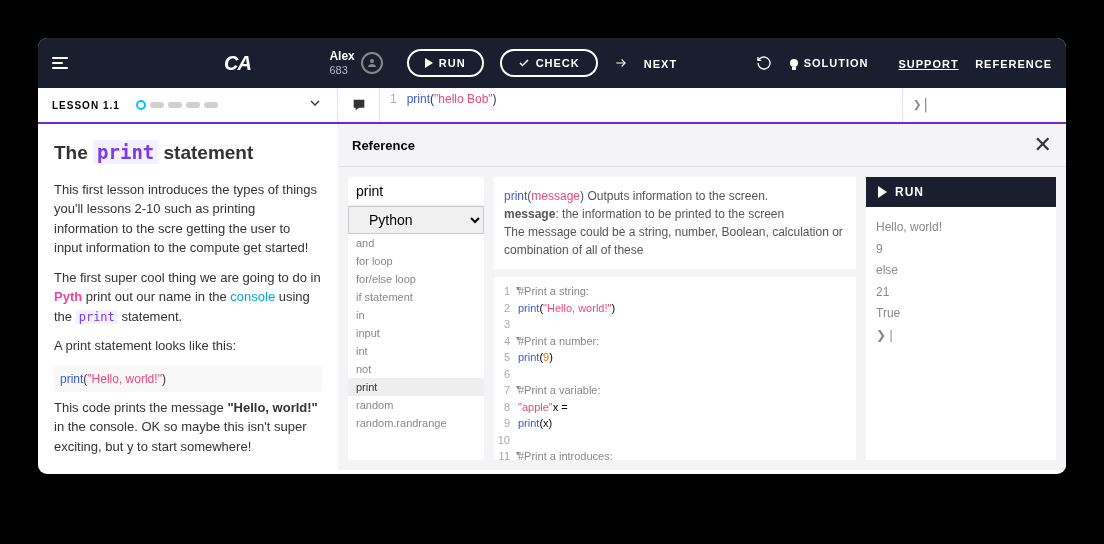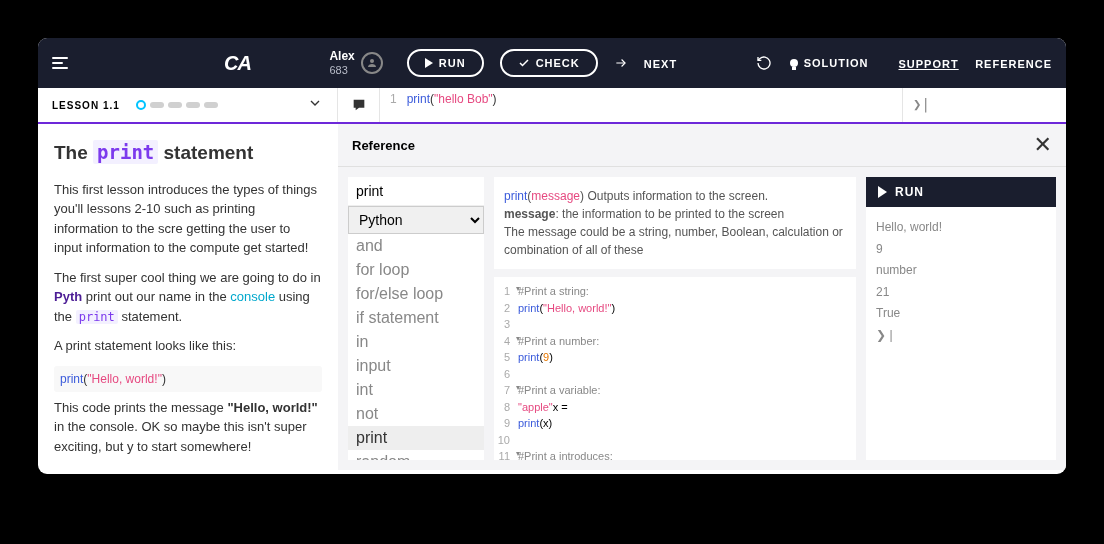--- a/index.html
+++ b/index.html
@@ -42,34 +42,34 @@
 .line-num{color:#aaa;margin-right:10px}
 .kw-print{color:#3b5bdb}
 .paren{color:#333}
 .str{color:#e64980}
 .output-top{width:164px;border-left:1px solid #e5e5e5;padding:8px 10px;font-family:monospace;font-size:14px;color:#888}
 .content{display:flex;height:calc(100% - 90px)}
 .lesson{width:300px;padding:14px 16px;overflow:hidden;font-size:13px;line-height:1.5;color:#333}
 .lesson h2{font-size:19px;font-weight:700;margin-bottom:12px}
 .lesson h2 .kw{color:#7c3aed;font-family:monospace;background:#f3f0ff;padding:1px 4px;border-radius:2px}
 .lesson p{margin-bottom:10px}
-.kw-py{color:#4c1d95;font-weight:600}
+.kw-py{color:#ec4899;font-weight:600}
 .kw-con{color:#00a8cc;font-weight:400}
 .kw-inline{font-family:monospace;background:#f3f0ff;color:#7c3aed;padding:0 3px;border-radius:2px;font-size:12px}
 .code-sample{font-family:monospace;font-size:12px;background:#f8f8f8;padding:4px 6px;border-radius:3px;margin:6px 0}
 .arrow{position:absolute;left:300px;top:240px;pointer-events:none}
 .ref-panel{flex:1;background:#f4f4f6;position:relative;display:flex;flex-direction:column}
 .ref-header{display:flex;align-items:center;justify-content:space-between;padding:8px 14px;border-bottom:1px solid #e0e0e0}
 .ref-title{font-size:13px;font-weight:700}
 .close-x{font-size:22px;cursor:pointer;color:#333;font-weight:300}
 .ref-body{flex:1;display:flex;padding:10px;gap:10px;overflow:hidden}
 .ref-left{width:136px;background:#fff;display:flex;flex-direction:column}
 .search-box{padding:6px 8px;font-size:14px;border:none;border-bottom:1px solid #eee;outline:none;width:100%}
-.lang-sel{padding:4px 6px;font-size:14px;background:#f0f0f0;border:1px solid #ccc;margin:0}
-.ref-list{flex:1;overflow:auto;font-family:monospace;font-size:16px}
+.lang-sel{padding:4px 16px;font-size:14px;background:#f0f0f0;border:1px solid #ccc;margin:0}
+.ref-list{flex:1;overflow:auto;font-family:monospace;font-size:11px}
 .ref-item{padding:3px 8px;color:#888;cursor:pointer}
 .ref-item.sel{background:#eee;color:#333}
 .ref-mid{flex:1;display:flex;flex-direction:column;gap:8px}
 .ref-desc{background:#fff;padding:10px;font-size:12px;color:#555;line-height:1.5}
 .ref-desc .sig{font-family:monospace}
 .ref-desc .fn{color:#3b5bdb}
 .ref-desc .arg{color:#e64980}
 .ref-code{background:#fff;flex:1;font-family:monospace;font-size:11px;line-height:1.5;padding:6px 0;overflow:auto}
 .cl{display:flex}
 .cl .n{width:24px;text-align:right;color:#aaa;padding-right:8px;flex-shrink:0;position:relative}
@@ -259,21 +259,21 @@
             </div>
         </div>
         <div class="ref-right">
           <div class="run-btn">
             <span class="play"></span>
             <span>RUN</span>
           </div>
           <div class="out-body" id="out-body">
               <div>Hello, world!</div>
               <div>9</div>
-              <div>number</div>
+              <div>else</div>
               <div>21</div>
               <div>True</div>
               <div>❯ |</div>
             </div>
         </div>
       </div>
     </div>
   </div>
 </div>
 

